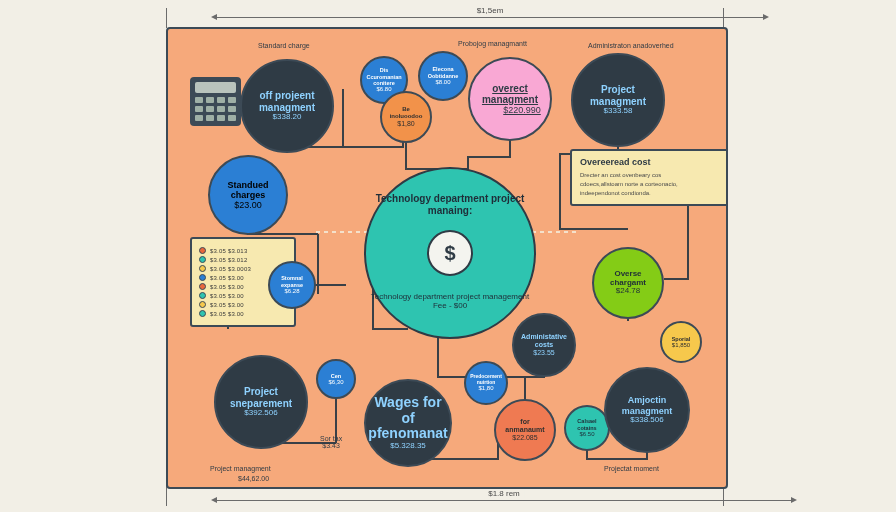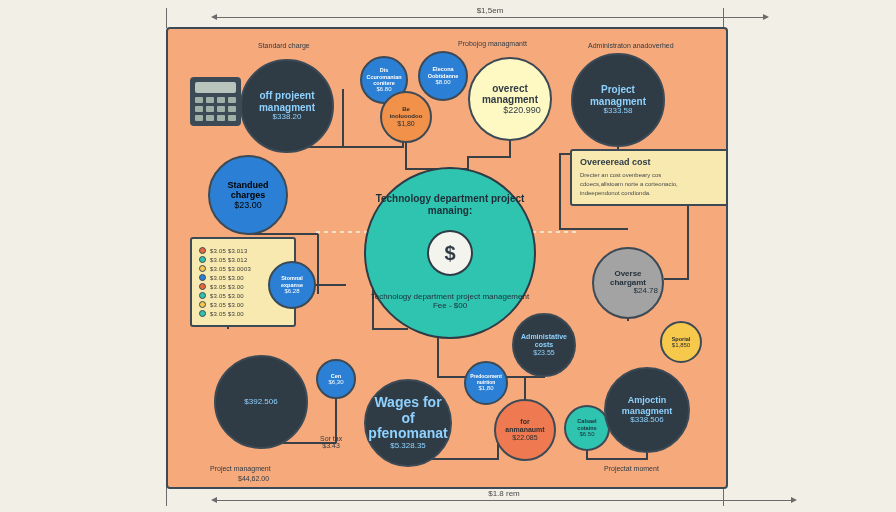--- a/index.html
+++ b/index.html
@@ -200,49 +200,50 @@
         </div>
         <div class="node" style="left: 250px; top: 22px; width: 50px; height: 50px; background: rgb(43, 127, 212); color: rgb(255, 255, 255);">
           <div class="t1" style="font-size: 5.5px;">Elecona Oobtidanne</div>
           <div class="t2" style="font-size: 6px;">$8.00</div>
         </div>
         <div class="node" style="left: 212px; top: 62px; width: 52px; height: 52px; background: rgb(242, 146, 74); color: rgb(47, 47, 47);">
           <div class="t1" style="font-size: 6px;">Be
 inoluoodoo</div>
           <div class="t2" style="font-size: 7px;">$1,80</div>
         </div>
-        <div class="node" style="left: 300px; top: 28px; width: 84px; height: 84px; background: #fef9c3; color: rgb(47, 59, 69);">
+        <div class="node" style="left: 300px; top: 28px; width: 84px; height: 84px; background: #f9a8d4; color: rgb(47, 59, 69); text-decoration: underline;">
           <div class="t1" style="font-size: 10px;">overect managment</div>
           <div class="t2" style="font-size: 9px; margin-left: 24px;">$220.990</div>
         </div>
         <div class="node" style="left: 403px; top: 24px; width: 94px; height: 94px; background: rgb(47, 59, 69); color: rgb(143, 210, 255);">
           <div class="t1" style="font-size: 10px;">Project managment</div>
           <div class="t2" style="font-size: 8px;">$333.58</div>
         </div>
         <div class="node" style="left: 40px; top: 126px; width: 80px; height: 80px; background: rgb(43, 127, 212); color: #000000;">
           <div class="t1" style="font-size: 9px;">Standued charges</div>
           <div class="t2" style="font-size: 9px;">$23.00</div>
         </div>
         <div class="node" style="left: 100px; top: 232px; width: 48px; height: 48px; background: rgb(43, 127, 212); color: rgb(255, 255, 255);">
           <div class="t1" style="font-size: 5.5px;">Stomnal expanse</div>
           <div class="t2" style="font-size: 6px;">$6.28</div>
         </div>
-        <div class="node" style="left: 424px; top: 218px; width: 72px; height: 72px; background: #a3a3a3; color: rgb(31, 45, 56); align-items: flex-end;">
+        <div class="node" style="left: 424px; top: 218px; width: 72px; height: 72px; background: #84cc16; color: rgb(31, 45, 56);">
           <div class="t1" style="font-size: 8px;">Overse chargamt</div>
           <div class="t2" style="font-size: 8px;">$24.78</div>
         </div>
         <div class="node" style="left: 344px; top: 284px; width: 64px; height: 64px; background: rgb(47, 59, 69); color: rgb(143, 210, 255);">
           <div class="t1" style="font-size: 7px;">Administative costs</div>
           <div class="t2" style="font-size: 7px;">$23.55</div>
         </div>
         <div class="node" style="left: 492px; top: 292px; width: 42px; height: 42px; background: rgb(246, 200, 76); color: rgb(47, 47, 47);">
           <div class="t1" style="font-size: 5.5px;">Sporial</div>
           <div class="t2" style="font-size: 6px;">$1,850</div>
         </div>
         <div class="node" style="left: 46px; top: 326px; width: 94px; height: 94px; background: rgb(47, 59, 69); color: rgb(143, 210, 255);">
+          <div class="t1" style="font-size: 10px;">Project sneparement</div>
           <div class="t2" style="font-size: 8px;">$392.506</div>
         </div>
         <div class="node" style="left: 148px; top: 330px; width: 40px; height: 40px; background: rgb(43, 127, 212); color: rgb(255, 255, 255);">
           <div class="t1" style="font-size: 5.5px;">Cen</div>
           <div class="t2" style="font-size: 6px;">$6,30</div>
         </div>
         <div class="node" style="left: 196px; top: 350px; width: 88px; height: 88px; background: rgb(47, 59, 69); color: rgb(143, 210, 255);">
           <div class="t1" style="font-size: 14px;">Wages for of pfenomanat</div>
           <div class="t2" style="font-size: 8px;">$5.328.35</div>
         </div>

